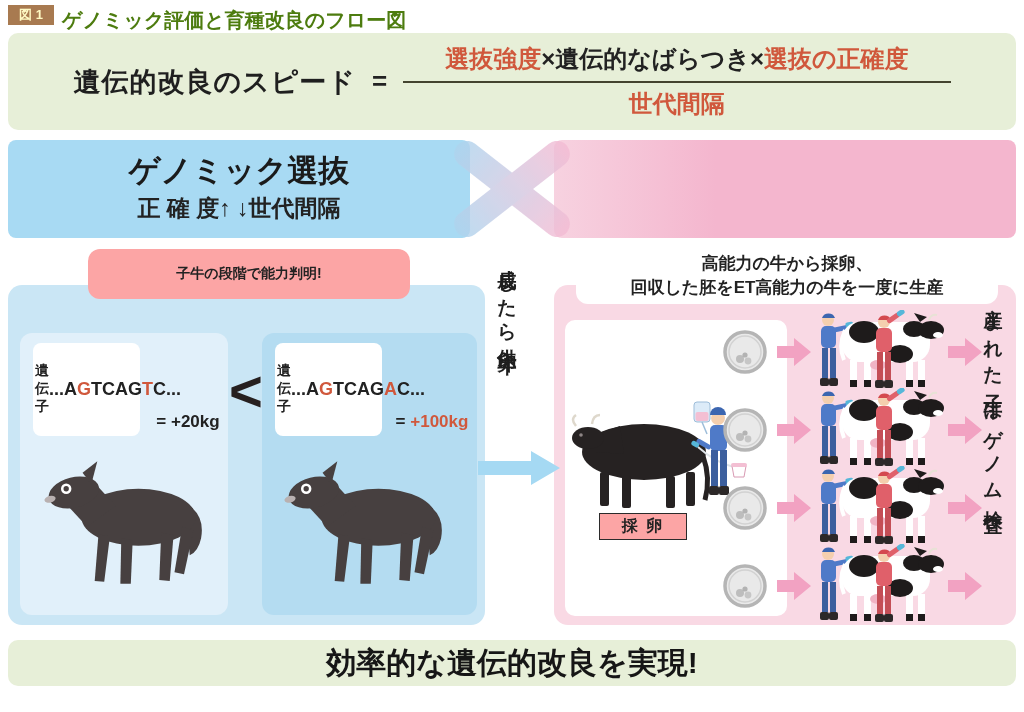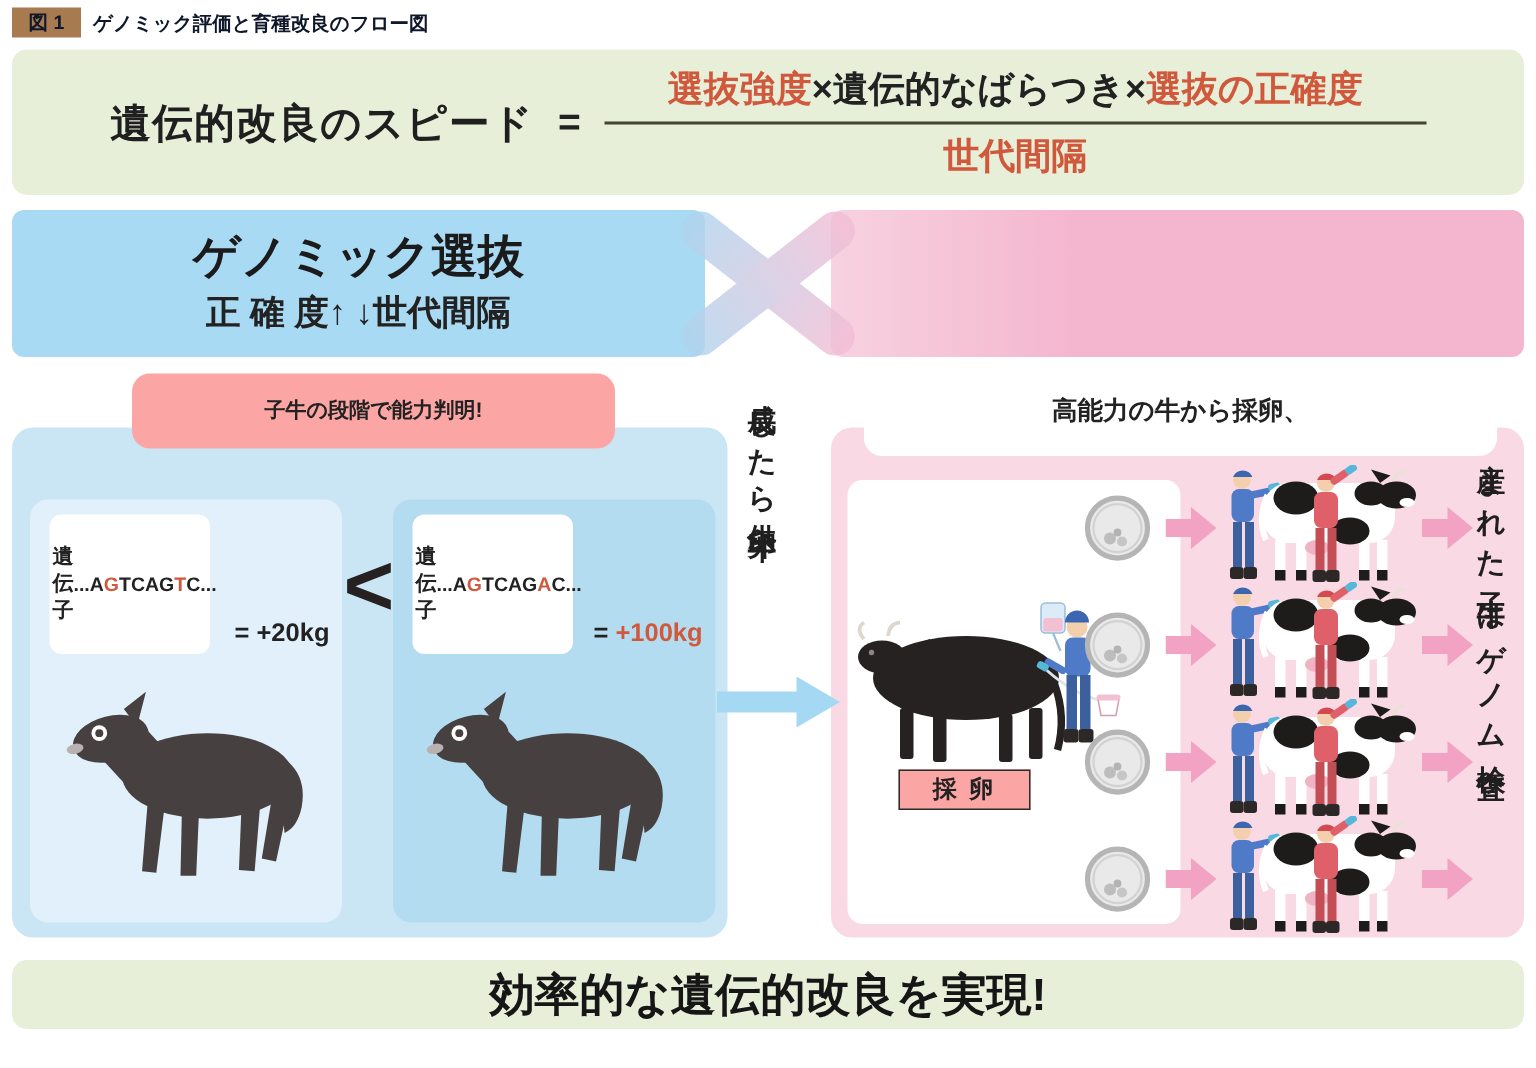--- a/index.html
+++ b/index.html
@@ -1,22 +1,22 @@
 <!DOCTYPE html>
 <html><head>
 <meta charset="utf-8">
 <style>
   html,body{margin:0;padding:0;background:#fff;}
   #stage{position:relative;width:1024px;height:712px;background:#fff;overflow:hidden;
          font-family:"Liberation Sans","DejaVu Sans",sans-serif;color:#222;}
   .abs{position:absolute;}
   
-  .fig-label{left:8px;top:5px;width:46px;height:20px;background:#a87a50;color:#0f172a;
+  .fig-label{left:8px;top:5px;width:46px;height:20px;background:#a87a50;color:#fef9c3;
              font-size:13px;line-height:20px;text-align:center;font-weight:700;white-space:pre;}
-  .fig-title{left:62px;top:7px;font-size:13px;font-weight:700;color:#0f172a;}
+  .fig-title{left:62px;top:7px;font-size:20px;font-weight:700;color:#4d7c0f;}
   
   .formula{left:8px;top:33px;width:1008px;height:97px;background:#e7efd8;border-radius:10px;
            display:flex;align-items:center;justify-content:center;gap:16px;}
   .formula-lhs{font-size:27px;font-weight:800;letter-spacing:1px;color:#1f1f1f;}
   .formula-eq{font-size:26px;font-weight:800;}
   .frac{display:flex;flex-direction:column;align-items:center;}
   .frac-top{font-size:24px;font-weight:800;padding:0 42px 6px 42px;border-bottom:2.5px solid #44442f;white-space:pre;}
   .frac-bottom{font-size:24px;font-weight:800;color:#d0583c;padding-top:5px;}
   .accent{color:#d0583c;}
   
@@ -32,34 +32,34 @@
   .bubble1{left:88px;top:249px;width:322px;height:50px;background:#fca5a5;border-radius:12px;
            display:flex;align-items:center;justify-content:center;font-size:14px;font-weight:800;z-index:2;}
   .card{top:333px;height:282px;border-radius:12px;}
   .card-low{left:20px;width:208px;background:#e1f0fa;}
   .card-high{left:262px;width:215px;background:#b4dcf1;}
   .gene-box{top:343px;width:107px;height:93px;background:#fff;border-radius:8px;
             display:flex;flex-direction:row;align-items:center;justify-content:space-between;
             padding:6px 2px 7px 2px;box-sizing:border-box;}
   .gene-box-low{left:33px;} .gene-box-high{left:275px;}
   .gene-label{font-size:14px;font-weight:800;}
-  .gene-seq{font-size:13px;font-weight:800;letter-spacing:0;color:#222;white-space:pre;}
+  .gene-seq{font-size:18px;font-weight:800;letter-spacing:0;color:#222;white-space:pre;}
   .gene-value{top:380px;width:96px;text-align:center;font-size:17px;font-weight:800;white-space:pre;margin-top:32px;}
   .value-low{left:140px;} .value-high{left:384px;}
   .compare{left:228px;top:352px;width:36px;height:76px;display:flex;align-items:center;justify-content:center;
            font-size:58px;font-weight:900;color:#262020;}
   
   .v-text{writing-mode:vertical-rl;text-orientation:mixed;font-weight:800;color:#1f1f1f;}
   .mid-label{left:494px;top:254px;height:210px;font-size:19px;letter-spacing:3px;}
   .mid-arrow{left:478px;top:450px;z-index:4;}
   
   .panel-right{left:554px;top:285px;width:462px;height:340px;background:#f9d9e4;border-radius:14px;}
   .bubble2{left:576px;top:247px;width:422px;height:57px;background:#fff;border-radius:12px;
            display:flex;flex-direction:column;align-items:center;justify-content:center;
-           font-size:17px;font-weight:800;line-height:1.4;z-index:2;font-family:Liberation Mono, monospace;}
+           font-size:17px;font-weight:800;line-height:1.4;z-index:2;}
   .whitebox{left:565px;top:320px;width:222px;height:296px;background:#fff;border-radius:10px;}
   .scene{left:566px;top:400px;}
   .collect-label{left:599px;top:513px;width:88px;height:27px;background:#fca5a5;border:1.5px solid #2b2b2b;
                  display:flex;align-items:center;justify-content:center;font-size:16px;font-weight:800;
                  letter-spacing:2px;white-space:pre;box-sizing:border-box;}
   .embryo{left:723px;width:44px;height:44px;}
   .right-vlabel{left:980px;top:294px;height:330px;font-size:19px;letter-spacing:5px;}
   
   .footer{left:8px;top:640px;width:1008px;height:46px;background:#e7efd8;border-radius:10px;
           display:flex;align-items:center;justify-content:center;font-size:30px;font-weight:800;color:#161616;}
@@ -252,20 +252,21 @@
     </svg>
 
   <div class="abs v-text mid-label">成長したら供卵牛へ</div>
   <svg class="abs mid-arrow" width="82" height="36">
       <use href="#arrow-blue"></use>
     </svg>
 
   <div class="abs panel-right"></div>
   <div class="abs bubble2">
     <div>高能力の牛から採卵、</div>
+    <div>回収した胚をET高能力の牛を一度に生産</div>
   </div>
   <div class="abs whitebox"></div>
   <svg class="abs scene" width="185" height="112">
       <use href="#collection-scene"></use>
     </svg>
   <div class="abs collect-label">採 卵</div>
 
   <svg class="abs embryo" style="top:330px">
       <use href="#embryo-sym"></use>
     </svg>

